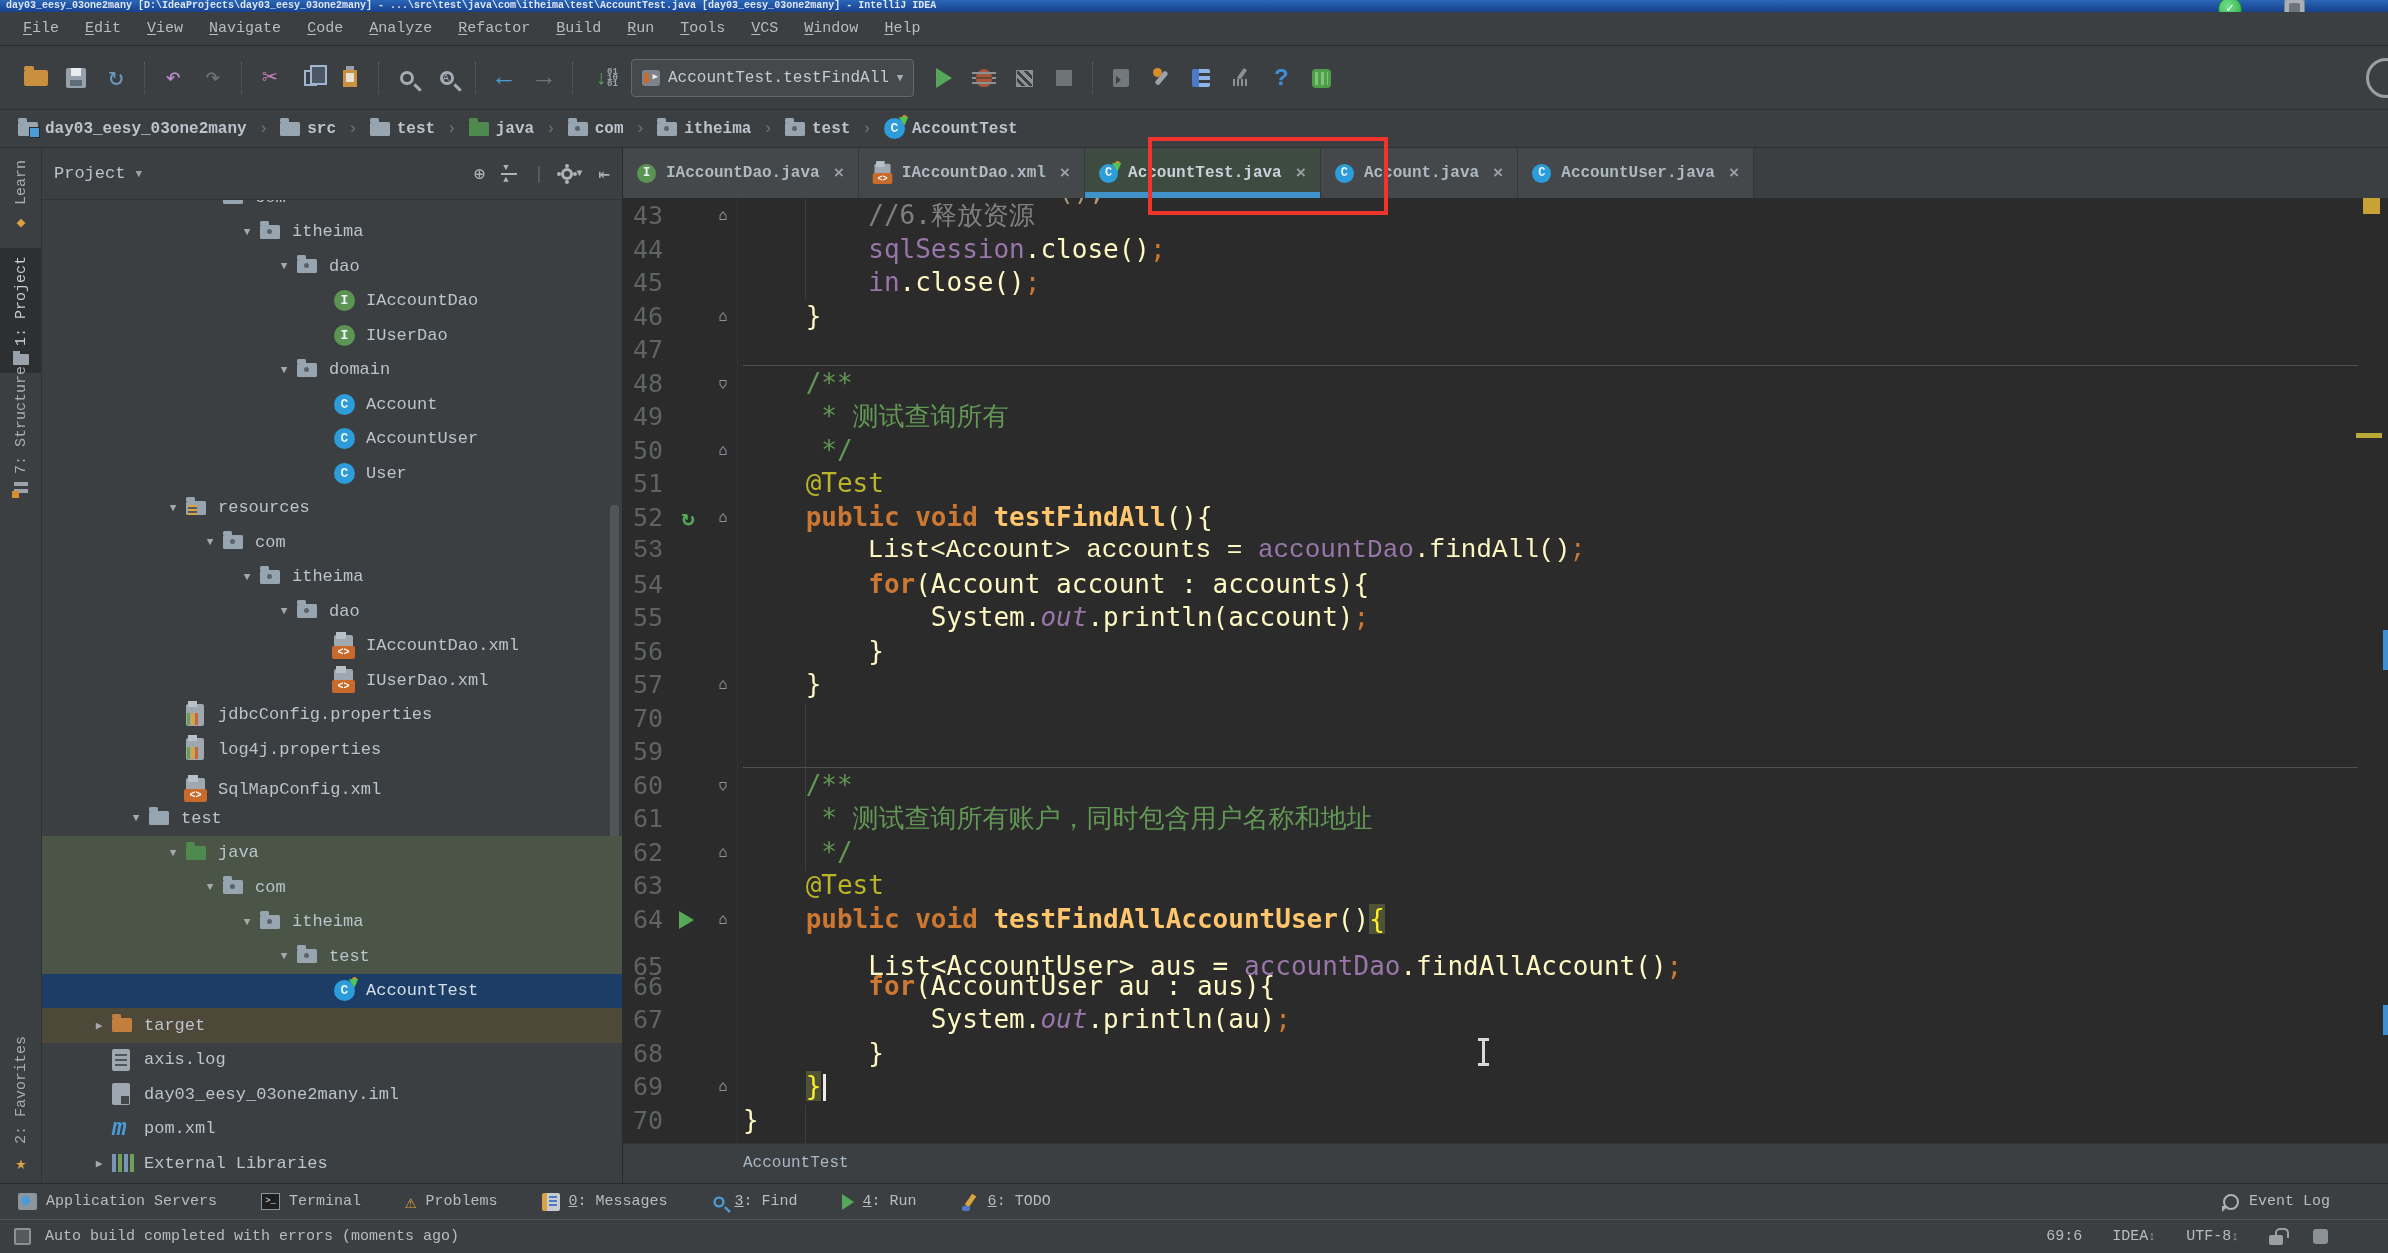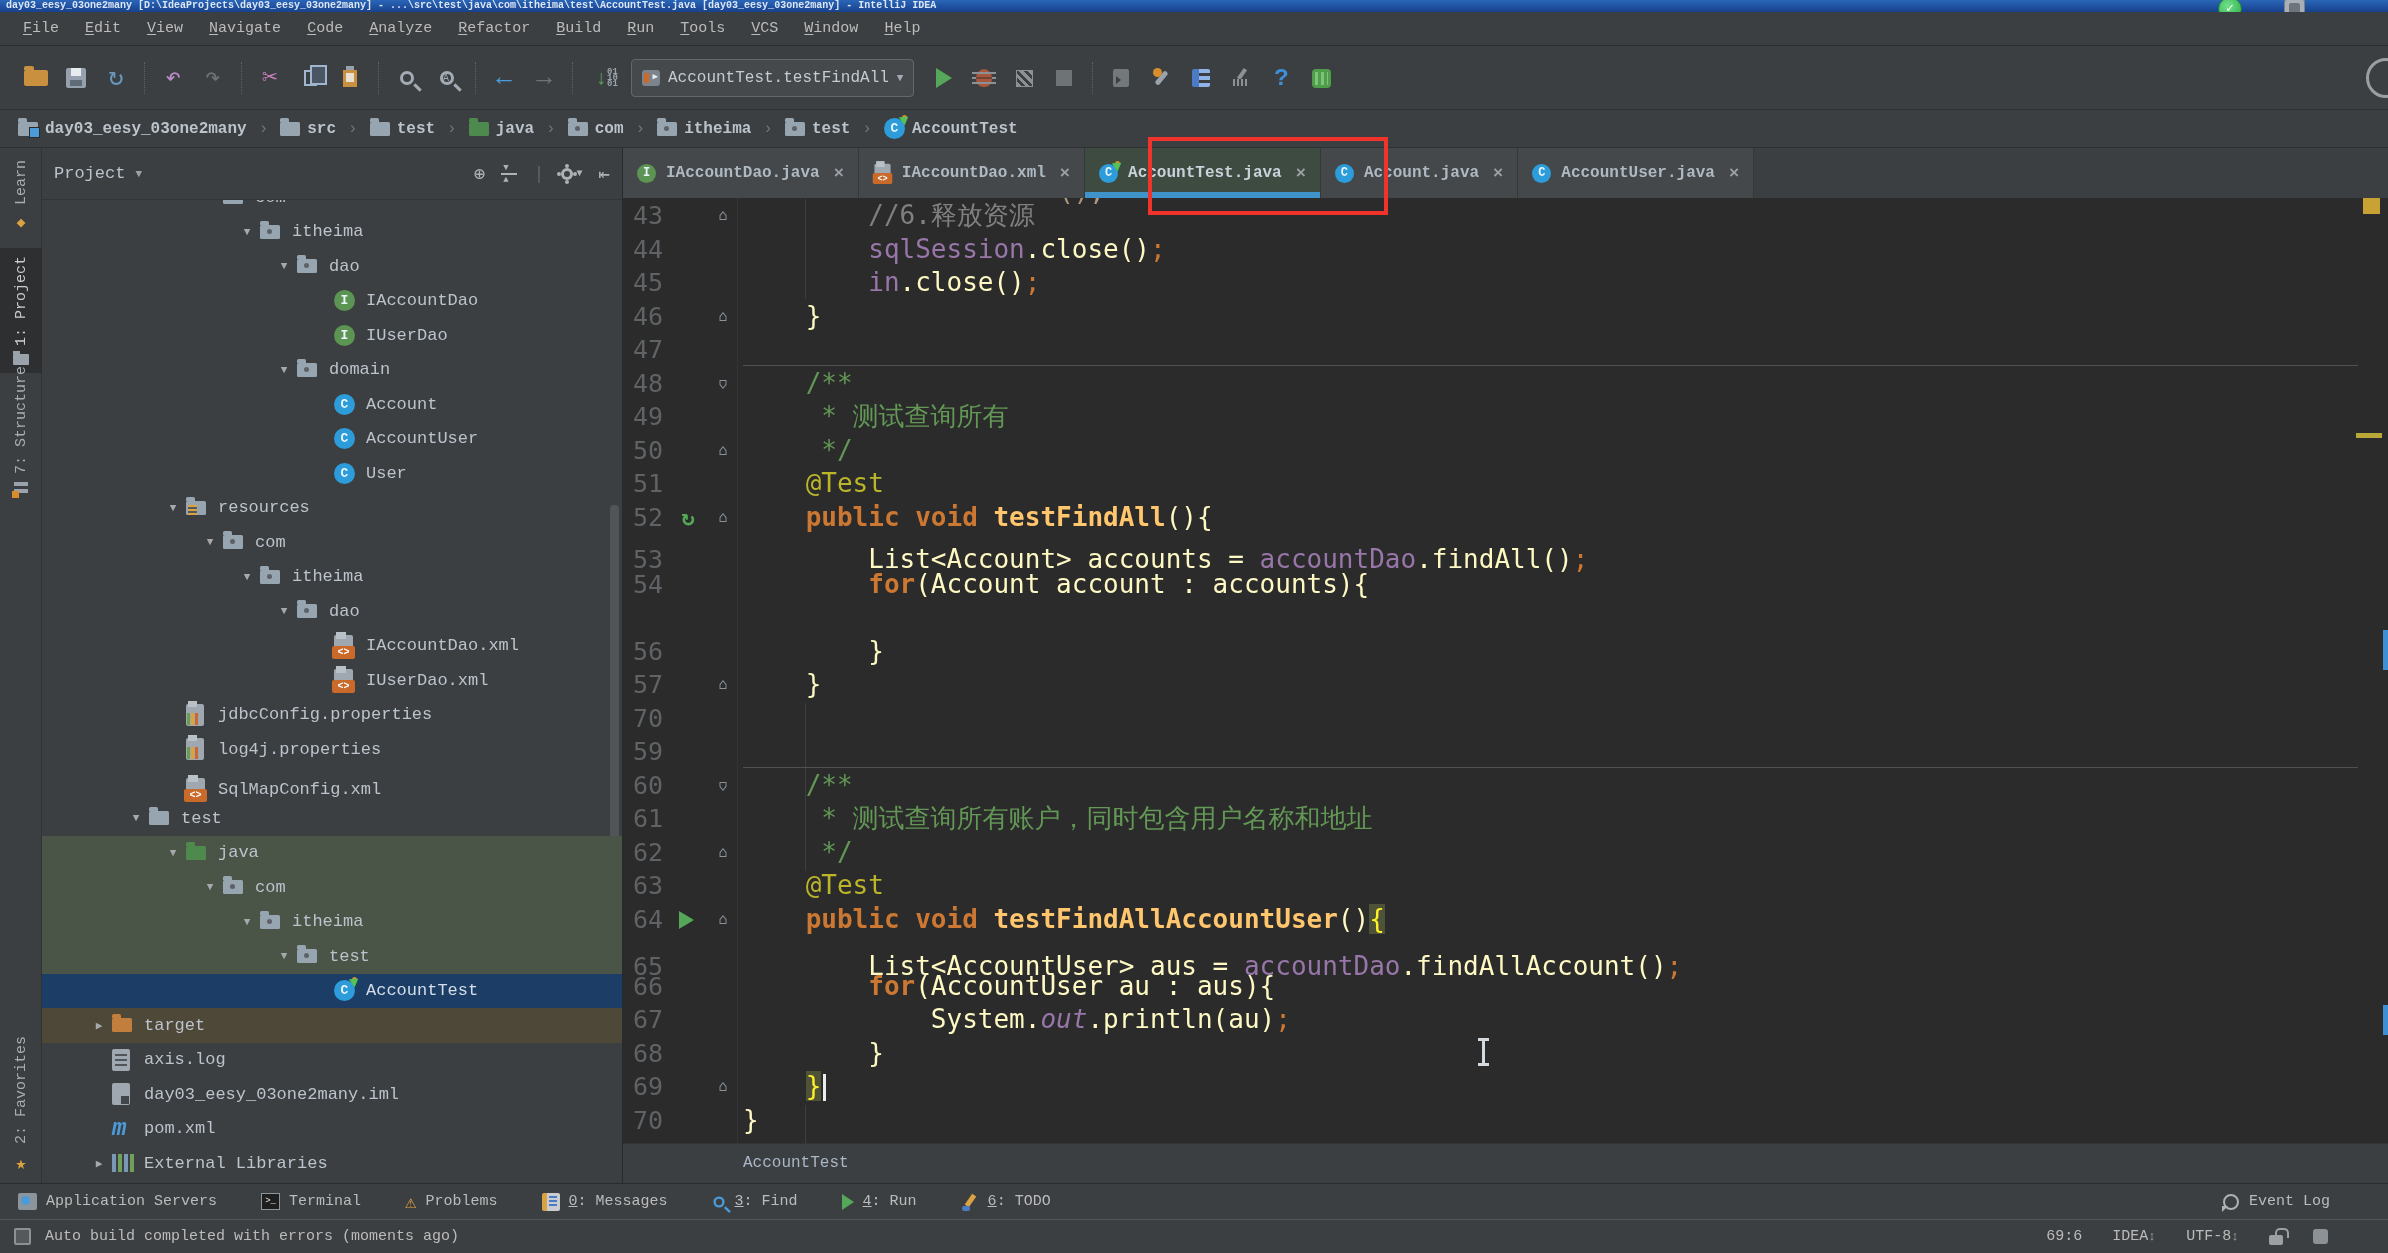--- a/index.html
+++ b/index.html
@@ -655,22 +655,23 @@
       <div class="cl" style="top: 34.5px;"><span class="lnum">44</span><span class="ctext"><span class="pln">        </span><span class="field">sqlSession</span><span class="pln">.close()</span><span class="semi">;</span></span></div>
       <div class="cl" style="top: 68px;"><span class="lnum">45</span><span class="ctext"><span class="pln">        </span><span class="field">in</span><span class="pln">.close()</span><span class="semi">;</span></span></div>
       <div class="cl" style="top: 101.5px;"><span class="lnum">46</span><span class="foldmark" style="top: 0px;">⌂</span><span class="ctext"><span class="pln">    </span><span class="pln">}</span></span></div>
       <div class="cl" style="top: 135px;"><span class="lnum">47</span><span class="ctext"></span></div>
       <div class="msep" style="top: 166.5px;"></div>
       <div class="cl" style="top: 168.5px;"><span class="lnum">48</span><span class="foldmark open" style="top: 0px;">⌂</span><span class="ctext"><span class="pln">    </span><span class="doc">/**</span></span></div>
       <div class="cl" style="top: 202px;"><span class="lnum">49</span><span class="ctext"><span class="pln">     </span><span class="doc">* 测试查询所有</span></span></div>
       <div class="cl" style="top: 235.5px;"><span class="lnum">50</span><span class="foldmark" style="top: 0px;">⌂</span><span class="ctext"><span class="pln">     </span><span class="doc">*/</span></span></div>
       <div class="cl" style="top: 269px;"><span class="lnum">51</span><span class="ctext"><span class="pln">    </span><span class="ann">@Test</span></span></div>
       <div class="cl" style="top: 302.5px;"><span class="lnum">52</span><span class="foldmark" style="top: 0px;">⌂</span><span class="runmark-circ">↻</span><span class="ctext"><span class="pln">    </span><span class="kw">public void </span><span class="mth">testFindAll</span><span class="pln">(){</span></span></div>
-      <div class="cl" style="top: 345px;"><span class="lnum">53</span><span class="ctext"><span class="pln">        </span><span class="pln">List&lt;Account&gt; accounts = </span><span class="field">accountDao</span><span class="pln">.findAll()</span><span class="semi">;</span></span></div>
+      <div class="cl" style="top: 336px; font-family: Liberation Mono, monospace;"><span class="lnum">53</span><span class="ctext"><span class="pln">        </span><span class="pln">List&lt;Account&gt; accounts = </span><span class="field">accountDao</span><span class="pln">.findAll()</span><span class="semi">;</span></span></div>
       <div class="cl" style="top: 369.5px;"><span class="lnum">54</span><span class="ctext"><span class="pln">        </span><span class="kw">for</span><span class="pln">(Account account : accounts){</span></span></div>
+      <div class="cl" style="top: 403px;"><span class="lnum">55</span><span class="ctext"><span class="pln">            </span><span class="pln">System.</span><span class="fieldi">out</span><span class="pln">.println(account)</span><span class="semi">;</span></span></div>
       <div class="cl" style="top: 436.5px;"><span class="lnum">56</span><span class="ctext"><span class="pln">        </span><span class="pln">}</span></span></div>
       <div class="cl" style="top: 470px;"><span class="lnum">57</span><span class="foldmark" style="top: 0px;">⌂</span><span class="ctext"><span class="pln">    </span><span class="pln">}</span></span></div>
       <div class="cl" style="top: 503.5px;"><span class="lnum">70</span><span class="ctext"></span></div>
       <div class="cl" style="top: 537px;"><span class="lnum">59</span><span class="ctext"></span></div>
       <div class="msep" style="top: 568.5px;"></div>
       <div class="cl" style="top: 570.5px;"><span class="lnum">60</span><span class="foldmark open" style="top: 0px;">⌂</span><span class="ctext"><span class="pln">    </span><span class="doc">/**</span></span></div>
       <div class="cl" style="top: 604px;"><span class="lnum">61</span><span class="ctext"><span class="pln">     </span><span class="doc">* 测试查询所有账户，同时包含用户名称和地址</span></span></div>
       <div class="cl" style="top: 637.5px;"><span class="lnum">62</span><span class="foldmark" style="top: 0px;">⌂</span><span class="ctext"><span class="pln">     </span><span class="doc">*/</span></span></div>
       <div class="cl" style="top: 671px;"><span class="lnum">63</span><span class="ctext"><span class="pln">    </span><span class="ann">@Test</span></span></div>
       <div class="cl" style="top: 704.5px;"><span class="lnum">64</span><span class="foldmark" style="top: 0px;">⌂</span><span class="runmark-tri"></span><span class="ctext"><span class="pln">    </span><span class="kw">public void </span><span class="mth">testFindAllAccountUser</span><span class="pln">()</span><span class="brace">{</span></span></div>

